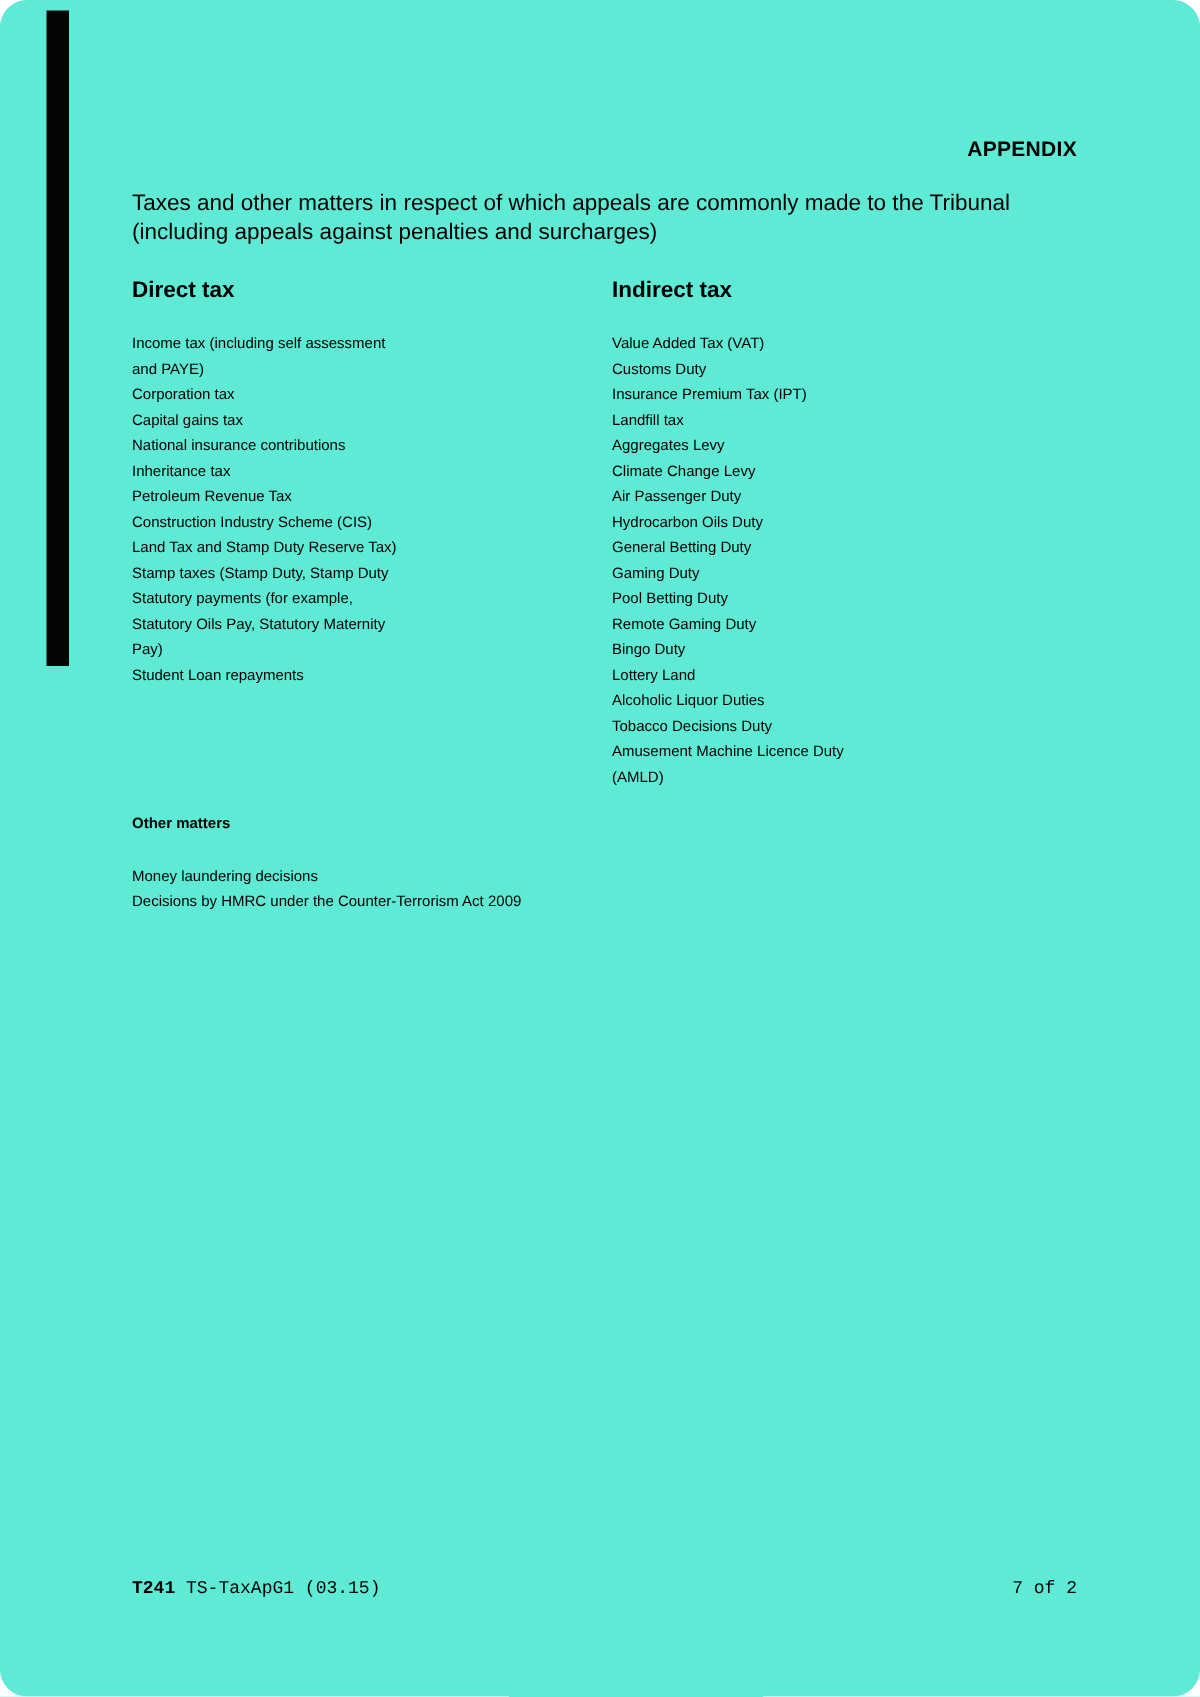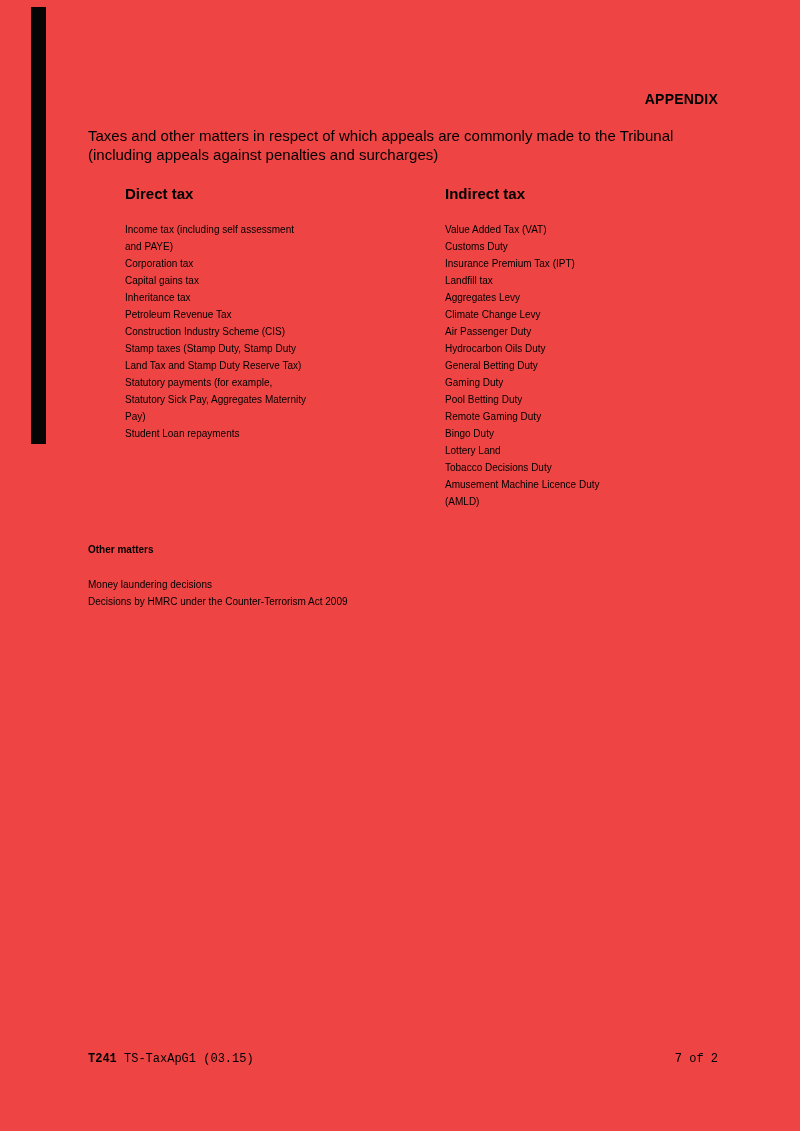--- a/index.html
+++ b/index.html
@@ -4,24 +4,25 @@
 <style>
   html, body {
     margin: 0;
     padding: 0;
     background: #ffffff;
   }
   .page {
     position: relative;
     width: 800px;
     height: 1131px;
-    background: #ef4444;
+    background: #5eead4;
     overflow: hidden;
     font-family: "Liberation Sans", "DejaVu Sans", sans-serif;
     color: #000000;
+    border-radius: 18px;
   }
   .scan-bar {
     position: absolute;
     left: 31px;
     top: 7px;
     width: 15px;
     height: 437px;
     background: #050505;
   }
   .appendix {
@@ -41,21 +42,21 @@
     font-weight: normal;
     line-height: 19px;
   }
   .columns {
     position: absolute;
     top: 185px;
     left: 88px;
     display: flex;
     align-items: flex-start;
   }
-  .col-left  { width: 320px; margin-left: 37px; }
+  .col-left  { width: 320px; }
   .col-right { width: 340px; }
   .col-heading {
     font-size: 15px;
     font-weight: bold;
     line-height: 18px;
     margin-bottom: 18px;
   }
   .col-list .list-line,
   .other-list .list-line {
     font-size: 10px;
@@ -100,27 +101,28 @@
   <div class="doc-title">Taxes and other matters in respect of which appeals are commonly made to the Tribunal (including appeals against penalties and surcharges)</div>
 
   <div class="columns">
     <div class="col col-left">
       <div class="col-heading">Direct tax</div>
       <div class="col-list">
           <div class="list-line">Income tax (including self assessment</div>
           <div class="list-line">and PAYE)</div>
           <div class="list-line">Corporation tax</div>
           <div class="list-line">Capital gains tax</div>
+          <div class="list-line">National insurance contributions</div>
           <div class="list-line">Inheritance tax</div>
           <div class="list-line">Petroleum Revenue Tax</div>
           <div class="list-line">Construction Industry Scheme (CIS)</div>
+          <div class="list-line">Land Tax and Stamp Duty Reserve Tax)</div>
           <div class="list-line">Stamp taxes (Stamp Duty, Stamp Duty</div>
-          <div class="list-line">Land Tax and Stamp Duty Reserve Tax)</div>
           <div class="list-line">Statutory payments (for example,</div>
-          <div class="list-line">Statutory Sick Pay, Aggregates Maternity</div>
+          <div class="list-line">Statutory Oils Pay, Statutory Maternity</div>
           <div class="list-line">Pay)</div>
           <div class="list-line">Student Loan repayments</div>
         </div>
     </div>
     <div class="col col-right">
       <div class="col-heading">Indirect tax</div>
       <div class="col-list">
           <div class="list-line">Value Added Tax (VAT)</div>
           <div class="list-line">Customs Duty</div>
           <div class="list-line">Insurance Premium Tax (IPT)</div>
@@ -128,20 +130,21 @@
           <div class="list-line">Aggregates Levy</div>
           <div class="list-line">Climate Change Levy</div>
           <div class="list-line">Air Passenger Duty</div>
           <div class="list-line">Hydrocarbon Oils Duty</div>
           <div class="list-line">General Betting Duty</div>
           <div class="list-line">Gaming Duty</div>
           <div class="list-line">Pool Betting Duty</div>
           <div class="list-line">Remote Gaming Duty</div>
           <div class="list-line">Bingo Duty</div>
           <div class="list-line">Lottery Land</div>
+          <div class="list-line">Alcoholic Liquor Duties</div>
           <div class="list-line">Tobacco Decisions Duty</div>
           <div class="list-line">Amusement Machine Licence Duty</div>
           <div class="list-line">(AMLD)</div>
         </div>
     </div>
   </div>
 
   <div class="other-heading">Other matters</div>
 
   <div class="other-list">

